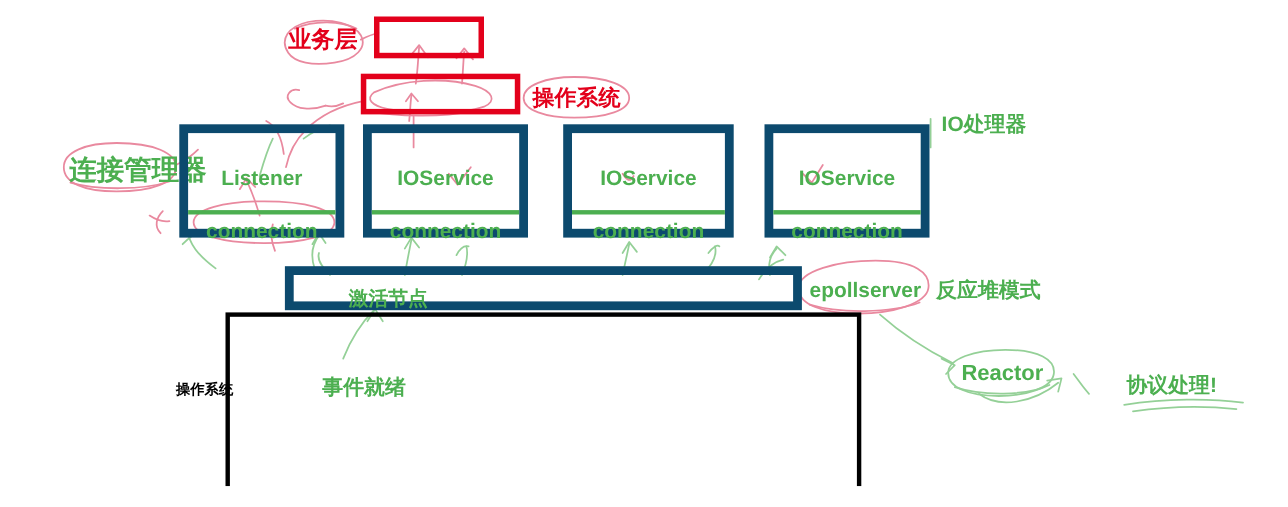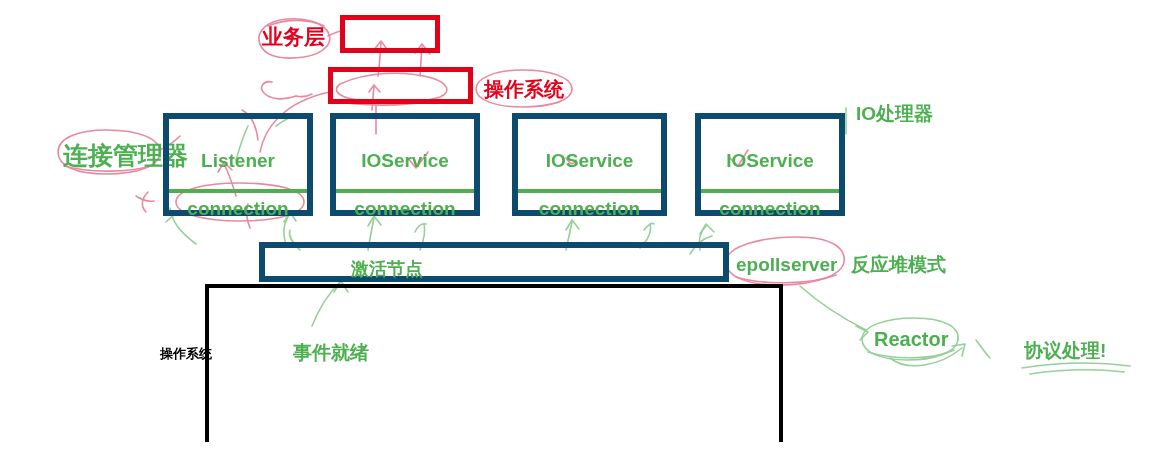--- a/index.html
+++ b/index.html
@@ -28,21 +28,21 @@
     font-weight: bold;
     white-space: nowrap;
     line-height: 1;
   }
   .green { color: #4caf50; }
   .red { color: #e3001b; }
   .black { color: #000000; }
 
   .gbox {
     position: absolute;
-    border: 6px solid #0c4a6e;
+    border: 8px solid #0c4a6e;
     box-sizing: border-box;
     background: transparent;
   }
   .gbox-inner-line {
     position: absolute;
     left: 0;
     right: 0;
     border-top: 4px solid #4caf50;
   }
   .rbox {
@@ -199,21 +199,21 @@
     <div class="box-title" style="top:80px;">connection</div>
   </div>
 
   <div class="gbox" style="left:695px; top:113px; width:150px; height:103px;">
     <div class="box-title" style="top:32px;">IOService</div>
     <div class="gbox-inner-line" style="top:70px;"></div>
     <div class="box-title" style="top:80px;">connection</div>
   </div>
 
   <div class="gbox" style="left:259px; top:242px; width:470px; height:40px;">
-    <div class="lbl green" style="left:50px; top:12px; font-size:18px;margin-left:36px;">激活节点</div>
+    <div class="lbl green" style="left:50px; top:12px; font-size:18px;">激活节点</div>
   </div>
 
   <div class="lbl green" style="left:736px; top:255px; font-size:19px;">epollserver</div>
 
   <div class="lbl green" style="left:851px; top:255px; font-size:19px;">反应堆模式</div>
 
   <div class="osbox" style="left:205px; top:284px; width:578px; height:164px;"></div>
 
   <div class="lbl black" style="left:160px; top:347px; font-size:13px;">操作系统</div>
 

